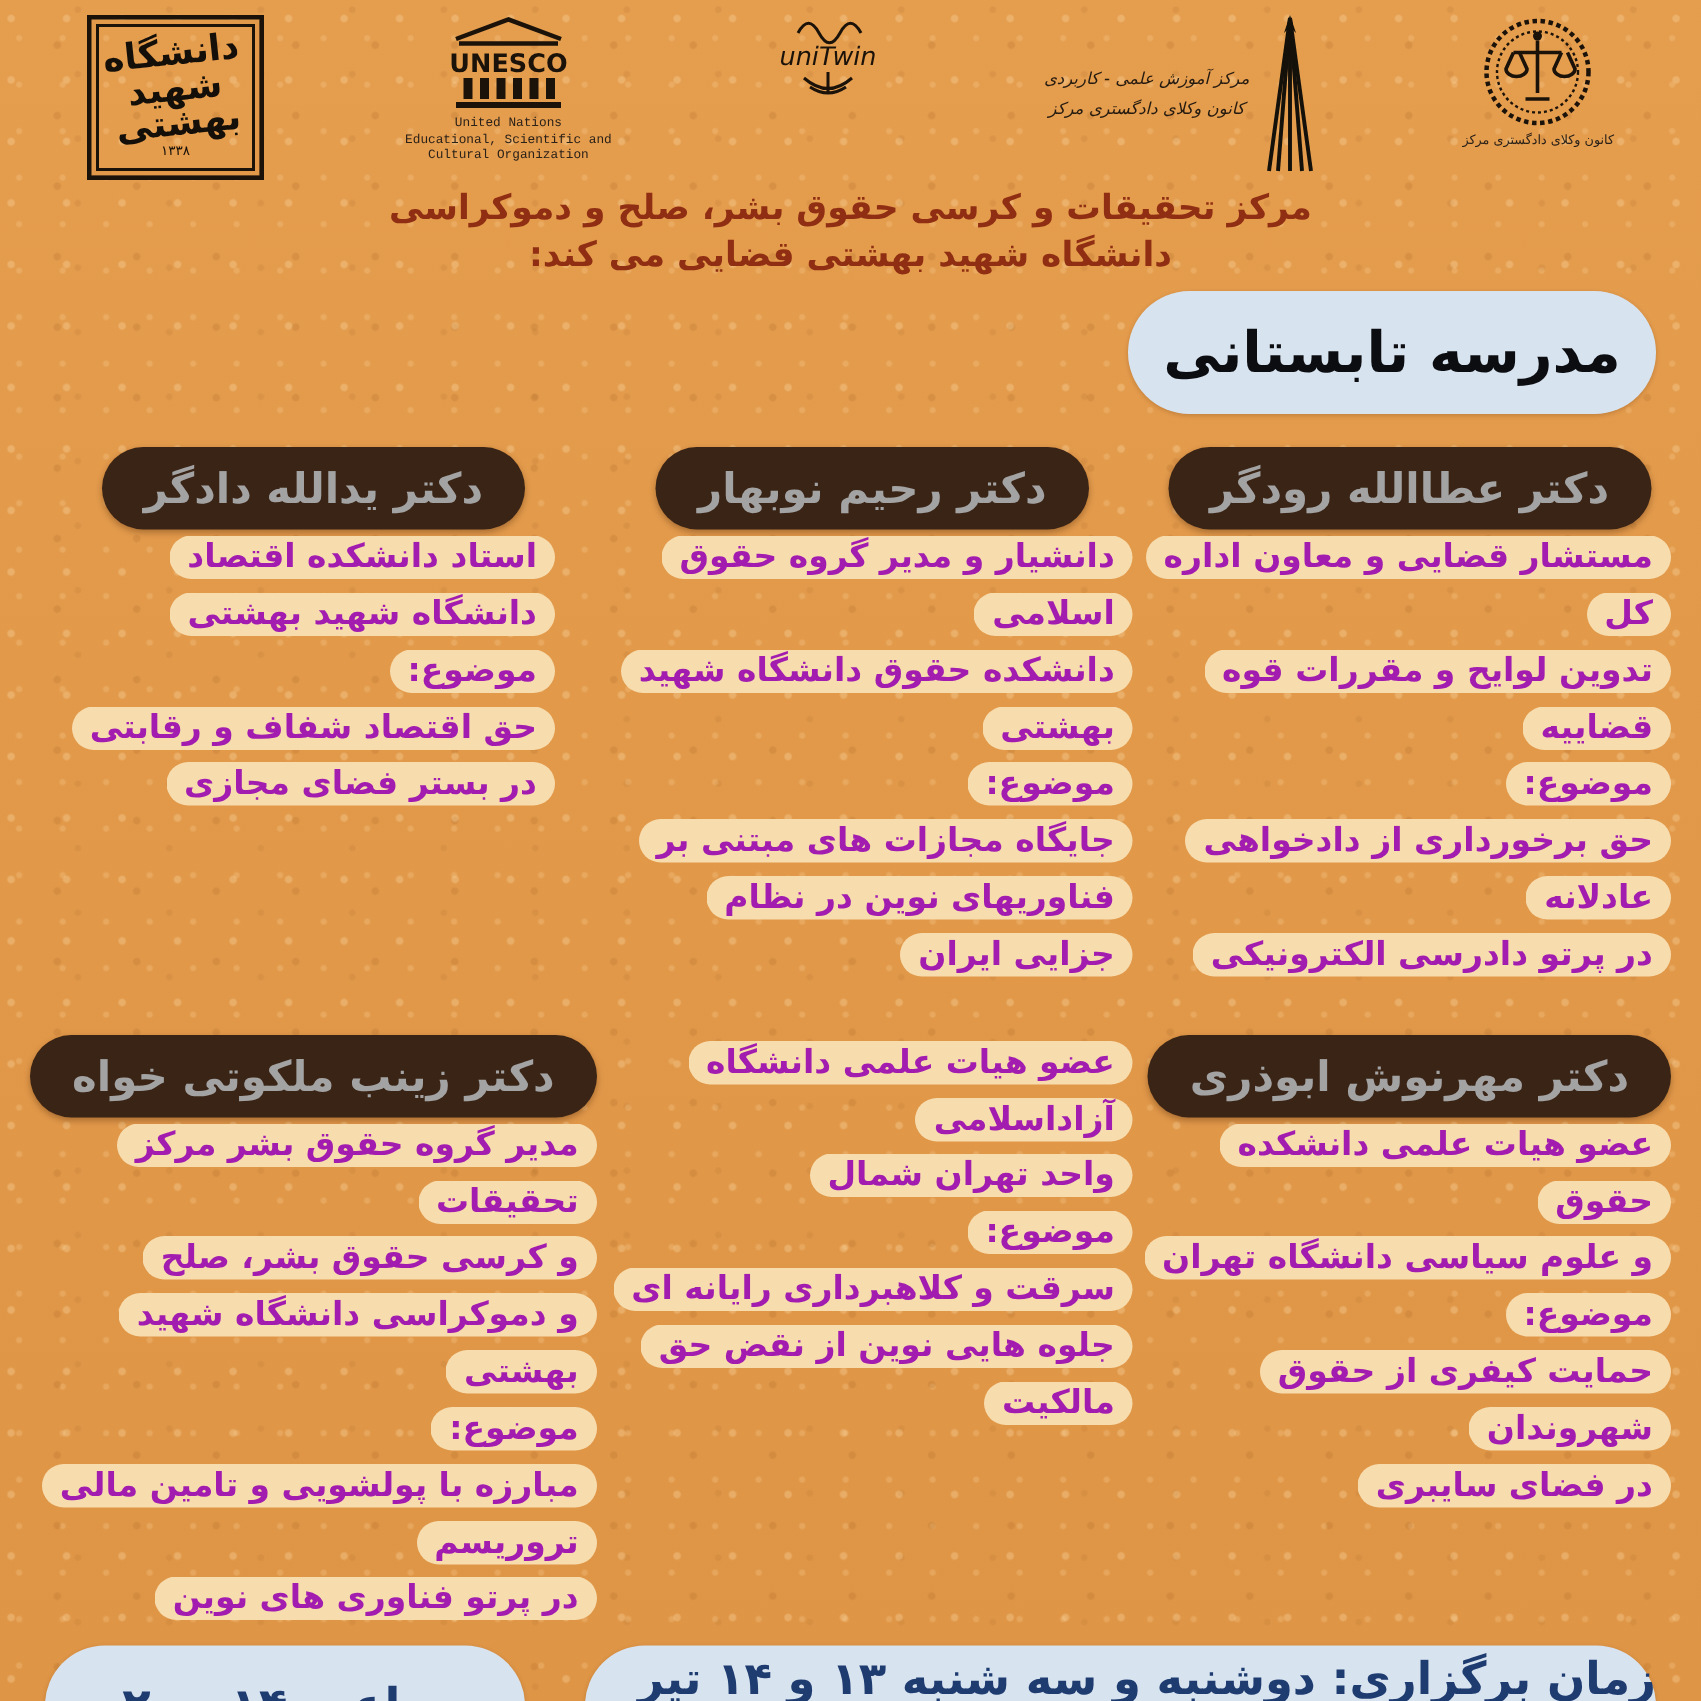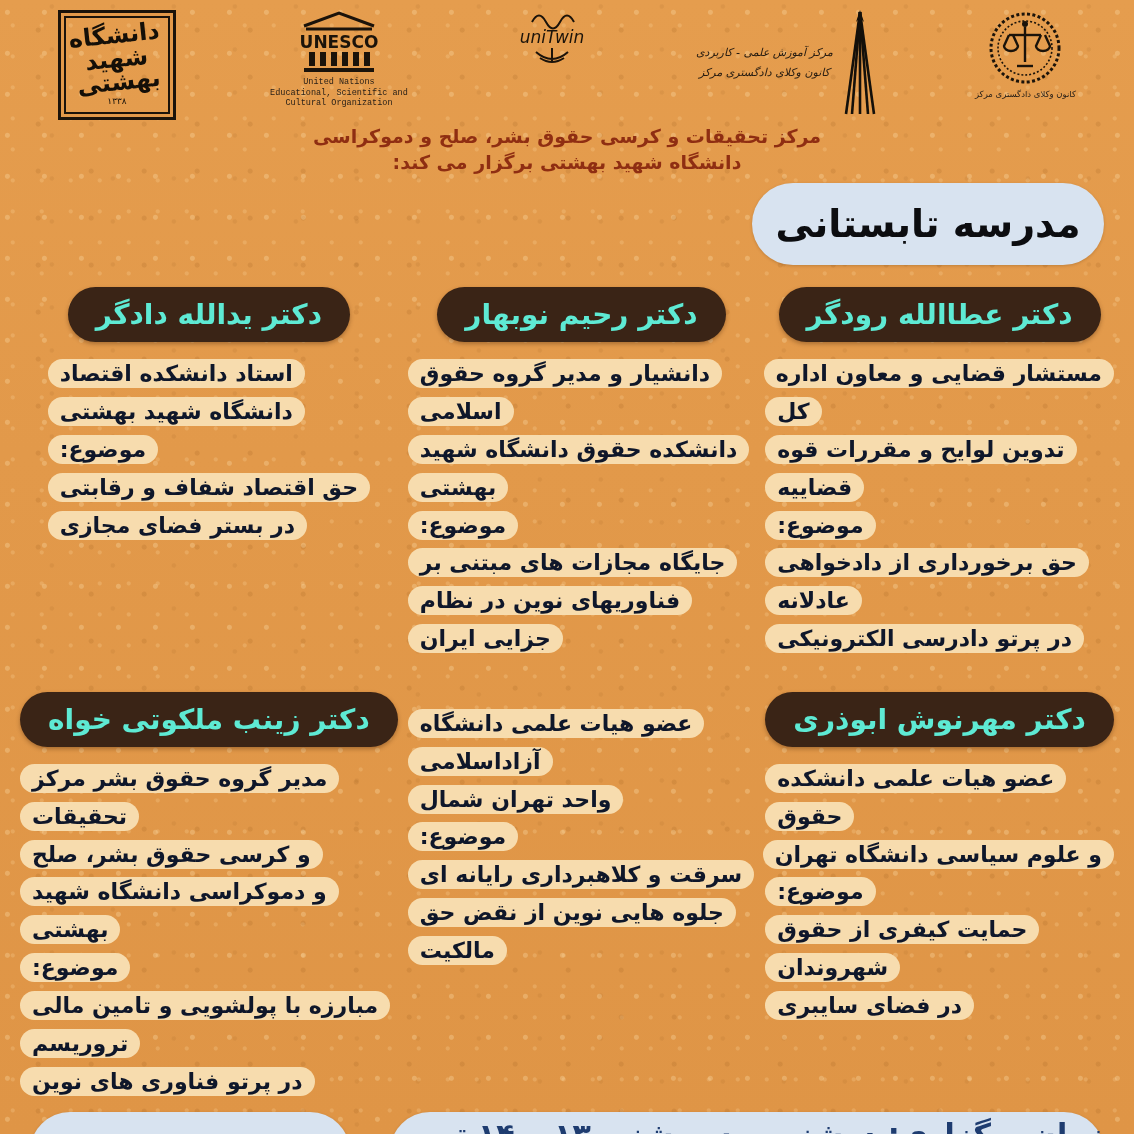--- a/index.html
+++ b/index.html
@@ -26,34 +26,34 @@
   .sbu-box{width:112px;height:104px;border:3px solid #1b130a;box-shadow:inset 0 0 0 3px #e2994a, inset 0 0 0 5px #1b130a;
     display:flex;flex-direction:column;align-items:center;justify-content:center;}
   .sbu-name{font-weight:bold;font-size:24px;line-height:.98;text-align:center;white-space:pre-line;
     color:#140f08;transform:rotate(-6deg);}
   .sbu-year{font-size:9px;color:#140f08;margin-top:2px;}
   .logo-caption{font-size:8.5px;line-height:1.25;text-align:center;white-space:pre-line;color:#2a2118;margin-top:3px;}
   .logo-caption.ltrcap{direction:ltr;text-align:left;}
   .pen-logo{flex-direction:row;align-items:center;gap:6px;}
   .pen-caption{font-size:11px;line-height:1.8;white-space:pre-line;text-align:center;color:#241a10;font-style:italic;}
   
-  .header-text{ text-align:center;margin-top:2px;font-weight:bold;font-size:19px;line-height:1.35;color:#8f2e12;}
+  .header-text{ text-align:center;margin-top:2px;font-weight:bold;font-size:23px;line-height:1.35;color:#8f2e12;}
   
   .title-row{display:flex;gap:16px;padding:0 30px;margin-top:8px;height:82px;}
   .pill{border-radius:42px;display:flex;align-items:center;justify-content:center;}
   .title-pill{background:#d8e3f0;color:#0c0d10;font-weight:bold;font-size:38px;box-shadow:0 1px 3px rgba(90,50,10,.25);}
   .title-right{width:352px;}
   .title-left{flex:1;}
   
   .speakers-grid{display:grid;grid-template-columns:repeat(3,1fr);column-gap:10px;row-gap:34px;
     padding:0 20px;margin-top:22px;}
   .speaker{display:flex;flex-direction:column;align-items:center;}
-  .speaker-name{background:#3a2416;color:#5eead4;font-weight:bold;font-size:28px;
+  .speaker-name{background:#3a2416;color:#a3a3a3;font-weight:bold;font-size:28px;
     border-radius:30px;padding:11px 28px;white-space:nowrap;box-shadow:0 2px 4px rgba(60,30,5,.35);}
-  .speaker-body{margin-top:13px;text-align:left;font-weight:bold;font-size:22px;line-height:1.72;color:#0f172a;}
+  .speaker-body{margin-top:0;text-align:right;font-weight:bold;font-size:22px;line-height:1.72;color:#a21caf;}
   .speaker-body span{background:#f7dcae;border-radius:15px;padding:2px 12px;white-space:pre-line;
     box-decoration-break:clone;-webkit-box-decoration-break:clone;}
   
   .schedule-row{display:flex;gap:40px;padding:0 30px;margin-top:12px;height:80px;}
   .blue-pill{background:#d8e3f0;color:#1e3c70;font-weight:bold;box-shadow:0 1px 3px rgba(90,50,10,.25);}
   .date-pill{flex:1;font-size:30px;border-radius:40px;}
   .time-pill{width:320px;font-size:31px;border-radius:40px;}
   svg{display:block;}
 </style>
 </head>
@@ -127,21 +127,21 @@
         </g>
         <circle cx="38" cy="14" r="3" fill="#1b130a"></circle>
       </svg>
       <div class="logo-caption" style="white-space: pre-line;">کانون وکلای دادگستری مرکز</div>
     </div>
 
   </div>
 
   <div class="header-text">
     <div>مرکز تحقیقات و کرسی حقوق بشر، صلح و دموکراسی</div>
-    <div>دانشگاه شهید بهشتی برگزار می کند:</div>
+    <div>دانشگاه شهید بهشتی قضایی می کند:</div>
   </div>
 
   <div class="title-row">
     <div class="pill title-pill title-right">مدرسه تابستانی</div>
   </div>
 
   <div class="speakers-grid">
     <div class="speaker">
       <div class="speaker-name">دکتر عطاالله رودگر</div>
       <div class="speaker-body"><span style="white-space: pre-line;">مستشار قضایی و معاون اداره کل

